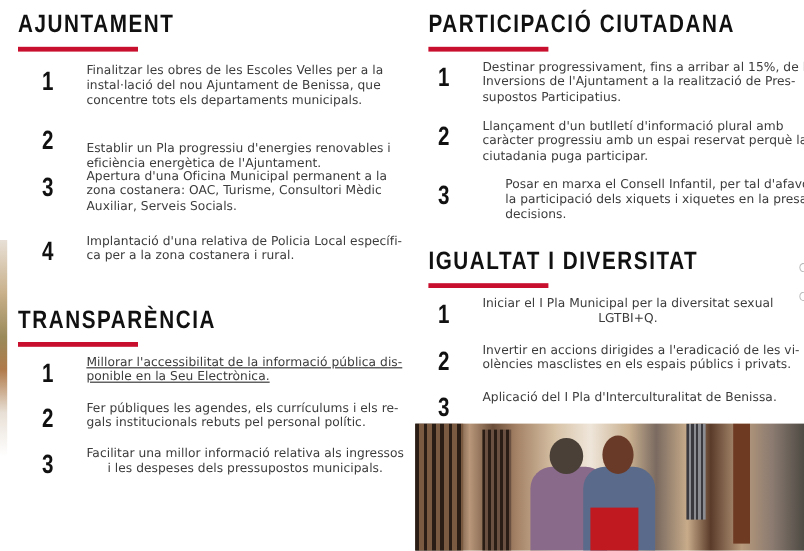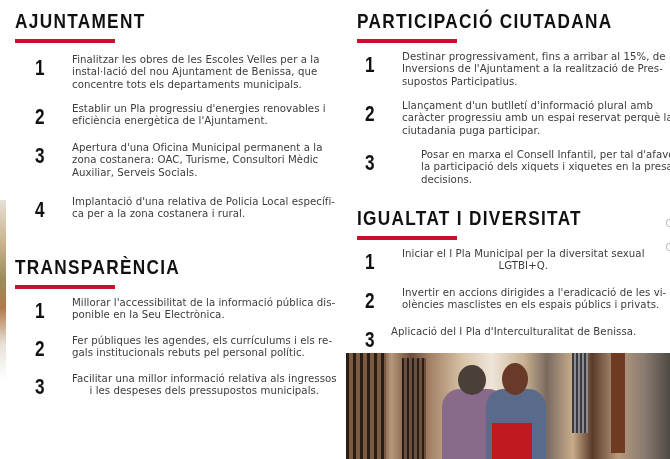--- a/index.html
+++ b/index.html
@@ -100,42 +100,42 @@
   <div class="title">AJUNTAMENT</div>
   <div class="bar"></div>
   <div class="item" style="top:45px;">
     <div class="num" style="left:20px; top:3px;">1</div>
     <div class="text" style="left:57px; top:0;">Finalitzar les obres de les Escoles Velles per a la
 instal·lació del nou Ajuntament de Benissa, que
 concentre tots els departaments municipals.</div>
   </div>
   <div class="item" style="top:94px;">
     <div class="num" style="left:20px; top:3px;">2</div>
-    <div class="text" style="left:57px; top:0;">Establir un Pla progressiu d'energies renovables i
+    <div class="text" style="left:57px; top:16px;">Establir un Pla progressiu d'energies renovables i
 eficiència energètica de l'Ajuntament.</div>
   </div>
   <div class="item" style="top:133px;">
     <div class="num" style="left:20px; top:3px;">3</div>
     <div class="text" style="left:57px; top:0;">Apertura d'una Oficina Municipal permanent a la
 zona costanera: OAC, Turisme, Consultori Mèdic
 Auxiliar, Serveis Socials.</div>
   </div>
   <div class="item" style="top:187px;">
     <div class="num" style="left:20px; top:3px;">4</div>
     <div class="text" style="left:57px; top:0;">Implantació d'una relativa de Policia Local específi-
 ca per a la zona costanera i rural.</div>
   </div>
 </div>
 
 <div class="section" style="left:15px; top:255px; width:320px; height:150px;">
   <div class="title">TRANSPARÈNCIA</div>
   <div class="bar"></div>
   <div class="item" style="top:42px;">
     <div class="num" style="left:20px; top:3px;">1</div>
-    <div class="text" style="left:57px; top:0;">Millorar l'accessibilitat de la informació pública dis-
+    <div class="text" style="left:57px; top:0;text-decoration:underline;">Millorar l'accessibilitat de la informació pública dis-
 ponible en la Seu Electrònica.</div>
   </div>
   <div class="item" style="top:80px;">
     <div class="num" style="left:20px; top:3px;">2</div>
     <div class="text" style="left:57px; top:0;">Fer públiques les agendes, els currículums i els re-
 gals institucionals rebuts pel personal polític.</div>
   </div>
   <div class="item" style="top:118px;">
     <div class="num" style="left:20px; top:3px;">3</div>
     <div class="text" style="left:57px; top:0;text-align:center;">Facilitar una millor informació relativa als ingressos
@@ -174,21 +174,21 @@
     <div class="text" style="left:45px; top:0;text-align:center;">Iniciar el I Pla Municipal per la diversitat sexual
 LGTBI+Q.</div>
   </div>
   <div class="item" style="top:81px;">
     <div class="num" style="left:8px; top:3px;">2</div>
     <div class="text" style="left:45px; top:0;">Invertir en accions dirigides a l'eradicació de les vi-
 olències masclistes en els espais públics i privats.</div>
   </div>
   <div class="item" style="top:120px;">
     <div class="num" style="left:8px; top:3px;">3</div>
-    <div class="text" style="left:34px; top:0;">Aplicació del I Pla d'Interculturalitat de Benissa.</div>
+    <div class="text" style="left:45px; top:0;">Aplicació del I Pla d'Interculturalitat de Benissa.</div>
   </div>
 </div>
 
 <div class="right-dot" style="left:666px; top:219px;"></div>
 <div class="right-dot" style="left:666px; top:243px;"></div>
 
 <div class="photo" title="Two women walking arm in arm down a narrow old-town street">
   <div class="bars"></div>
   <div class="bars2"></div>
   <div class="window"></div>

